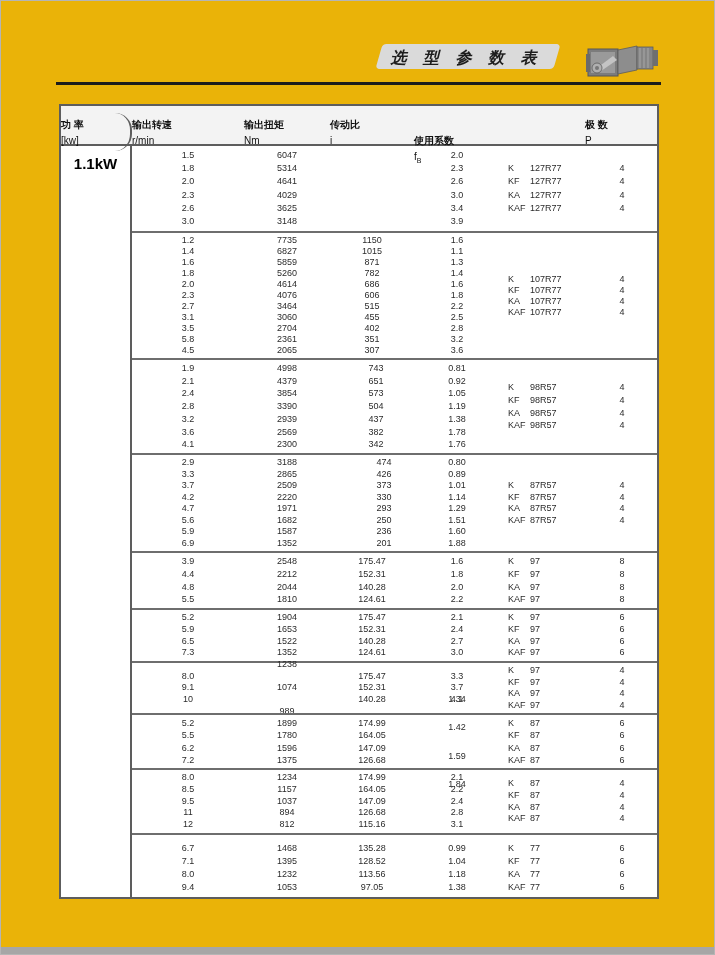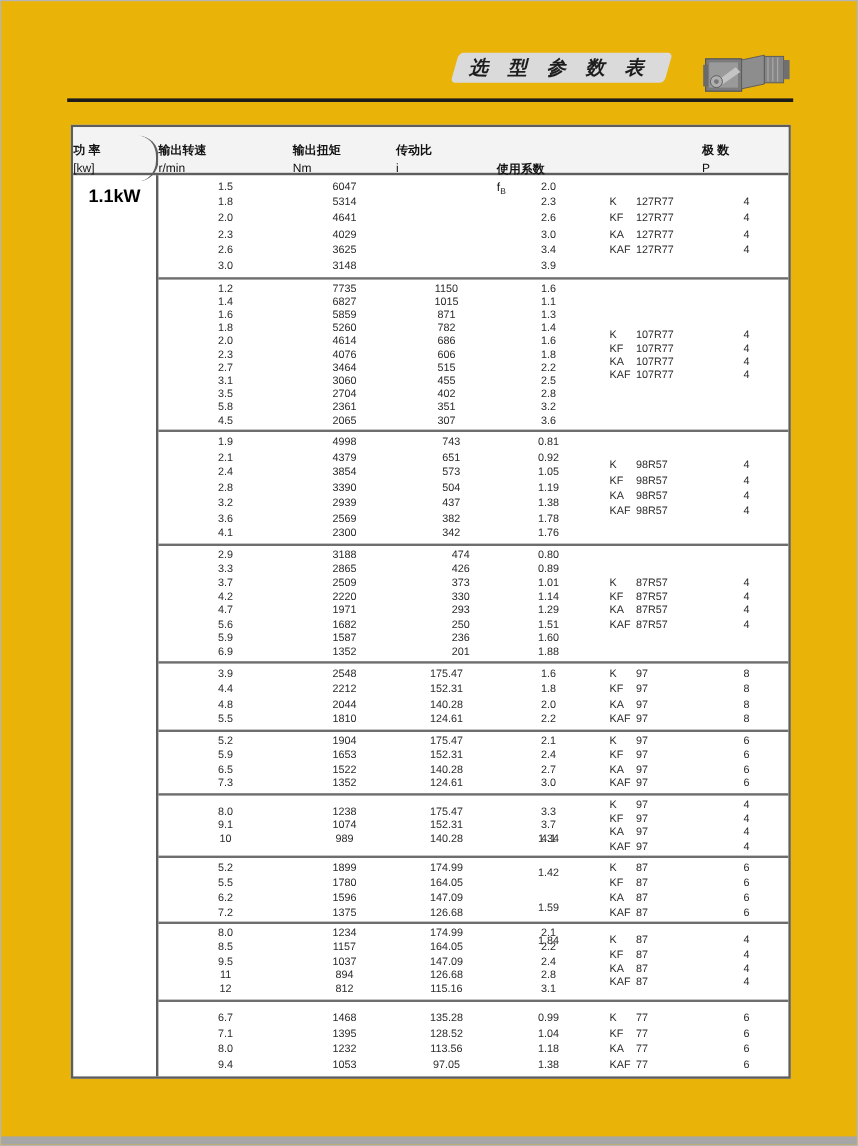--- a/index.html
+++ b/index.html
@@ -408,21 +408,21 @@
               <div class="val">6</div>
               <div class="val">6</div>
             </div>
           </div>
           <div class="block" style="height: 52px;">
             <div class="bcol center" style="left: 0px; width: 112px; line-height: 11.5px;">
               <div class="val">8.0</div>
               <div class="val">9.1</div>
               <div class="val">10</div>
             </div>
-            <div class="bcol center" style="left: 112px; width: 86px; line-height: 11.5px;">
+            <div class="bcol center" style="left: 112px; width: 86px; line-height: 11.5px; gap: 12px;">
               <div class="val">1238</div>
               <div class="val">1074</div>
               <div class="val">989</div>
             </div>
             <div class="bcol center" style="left: 198px; width: 84px; line-height: 11.5px;">
               <div class="val">175.47</div>
               <div class="val">152.31</div>
               <div class="val">140.28</div>
             </div>
             <div class="bcol center" style="left: 282px; width: 86px; line-height: 11.5px;">

